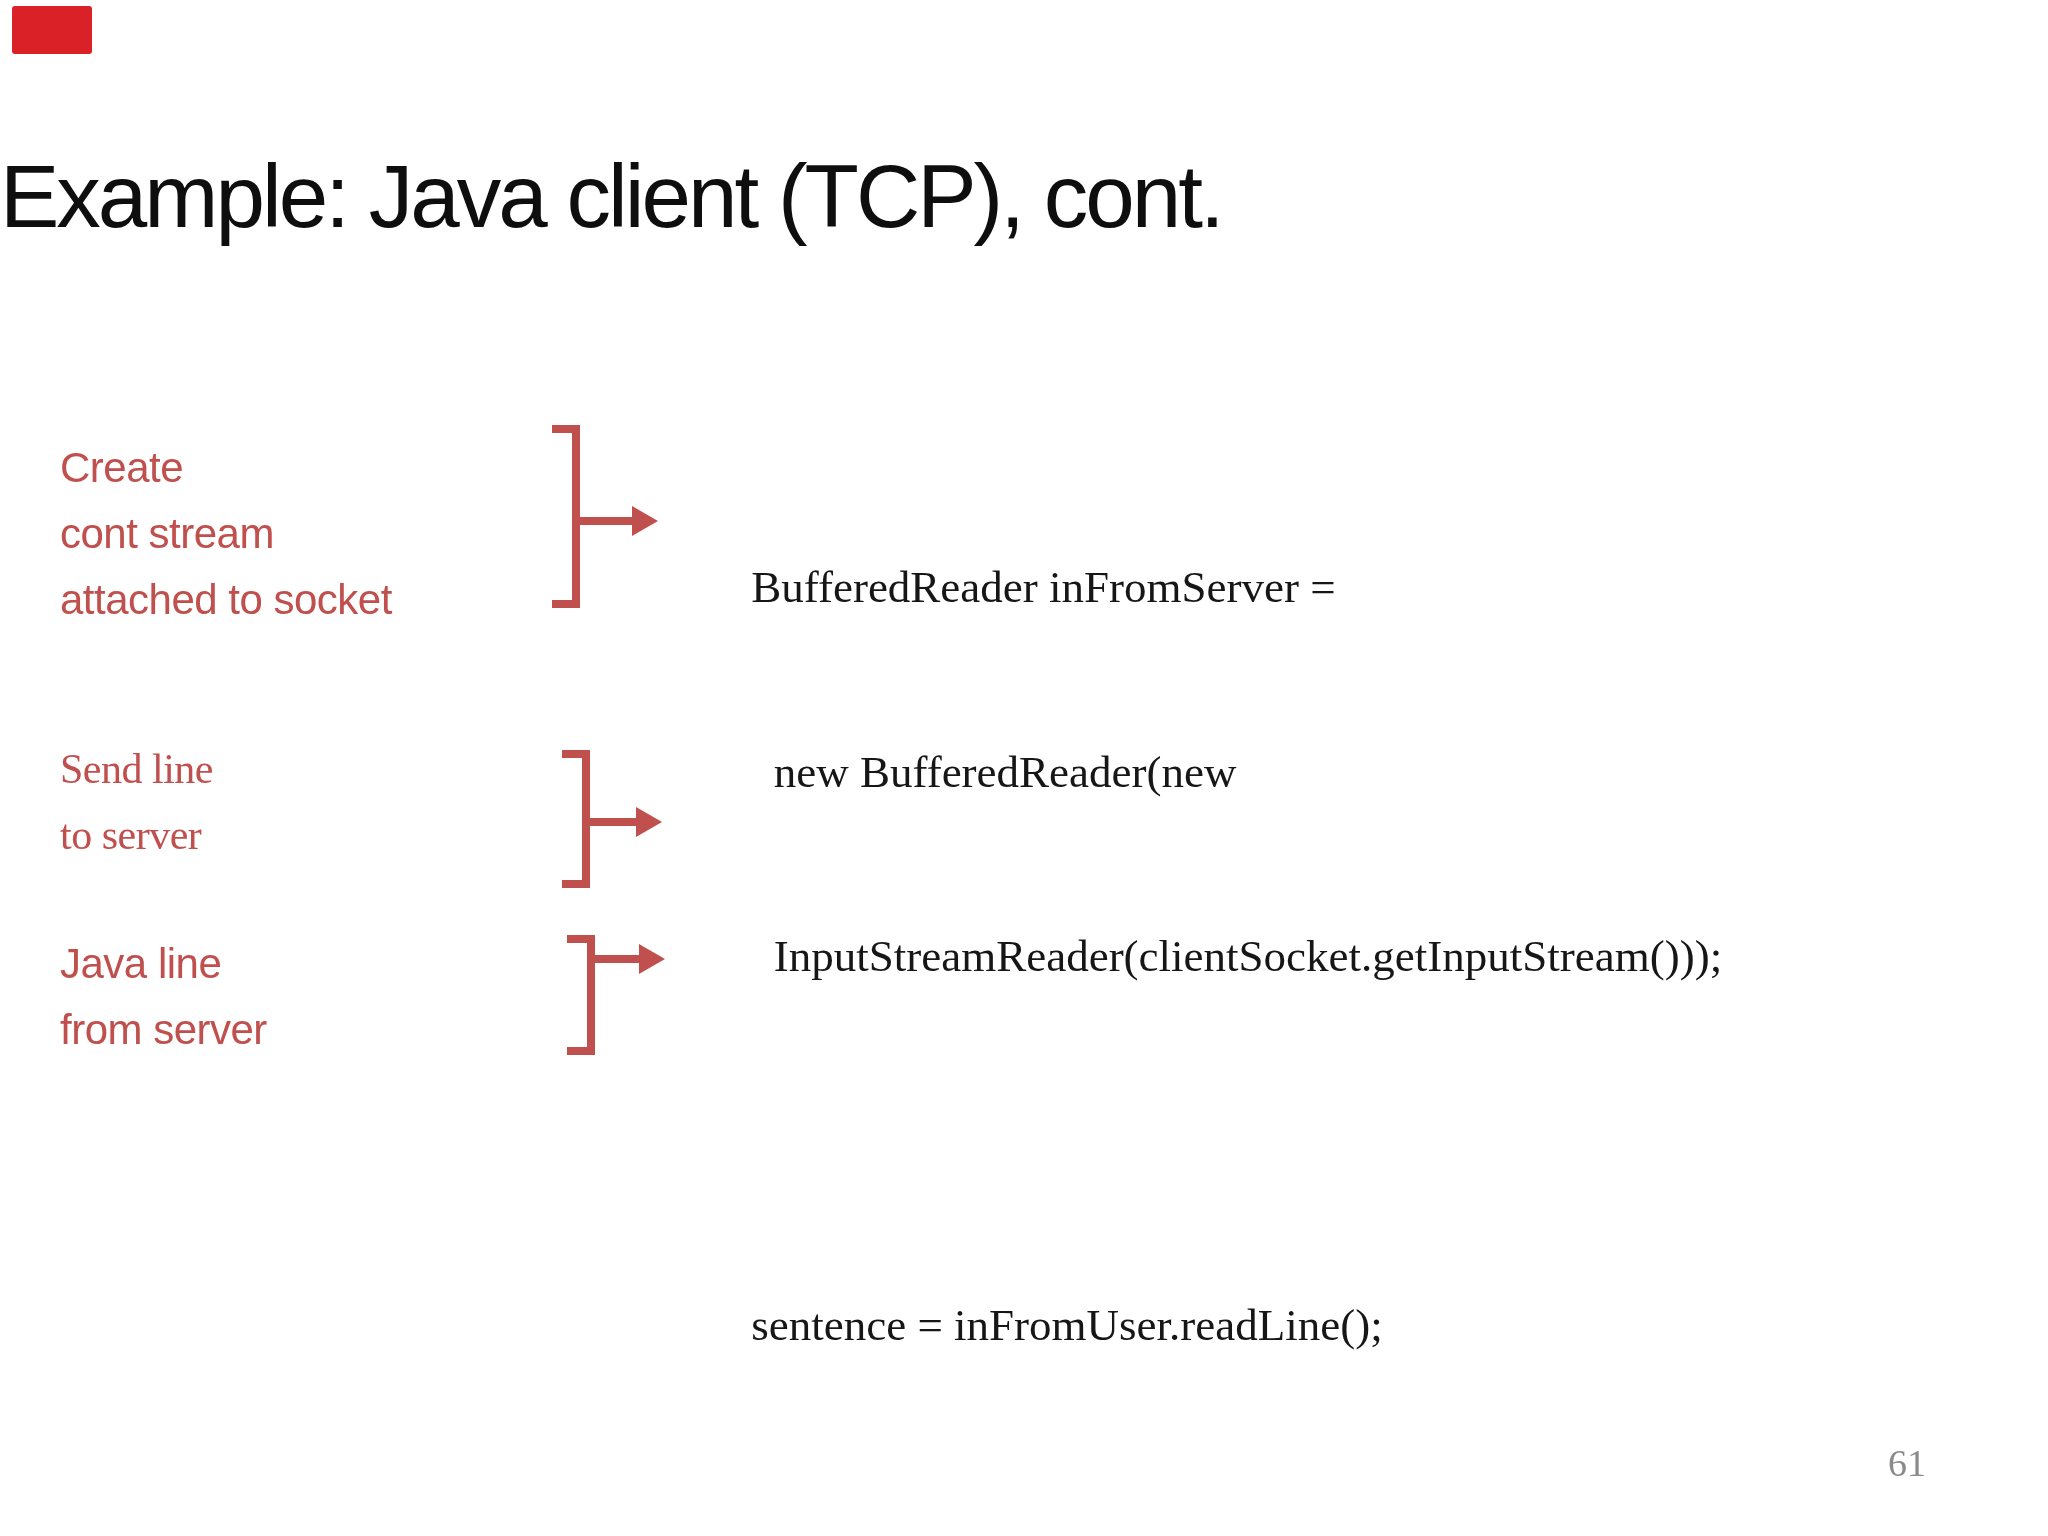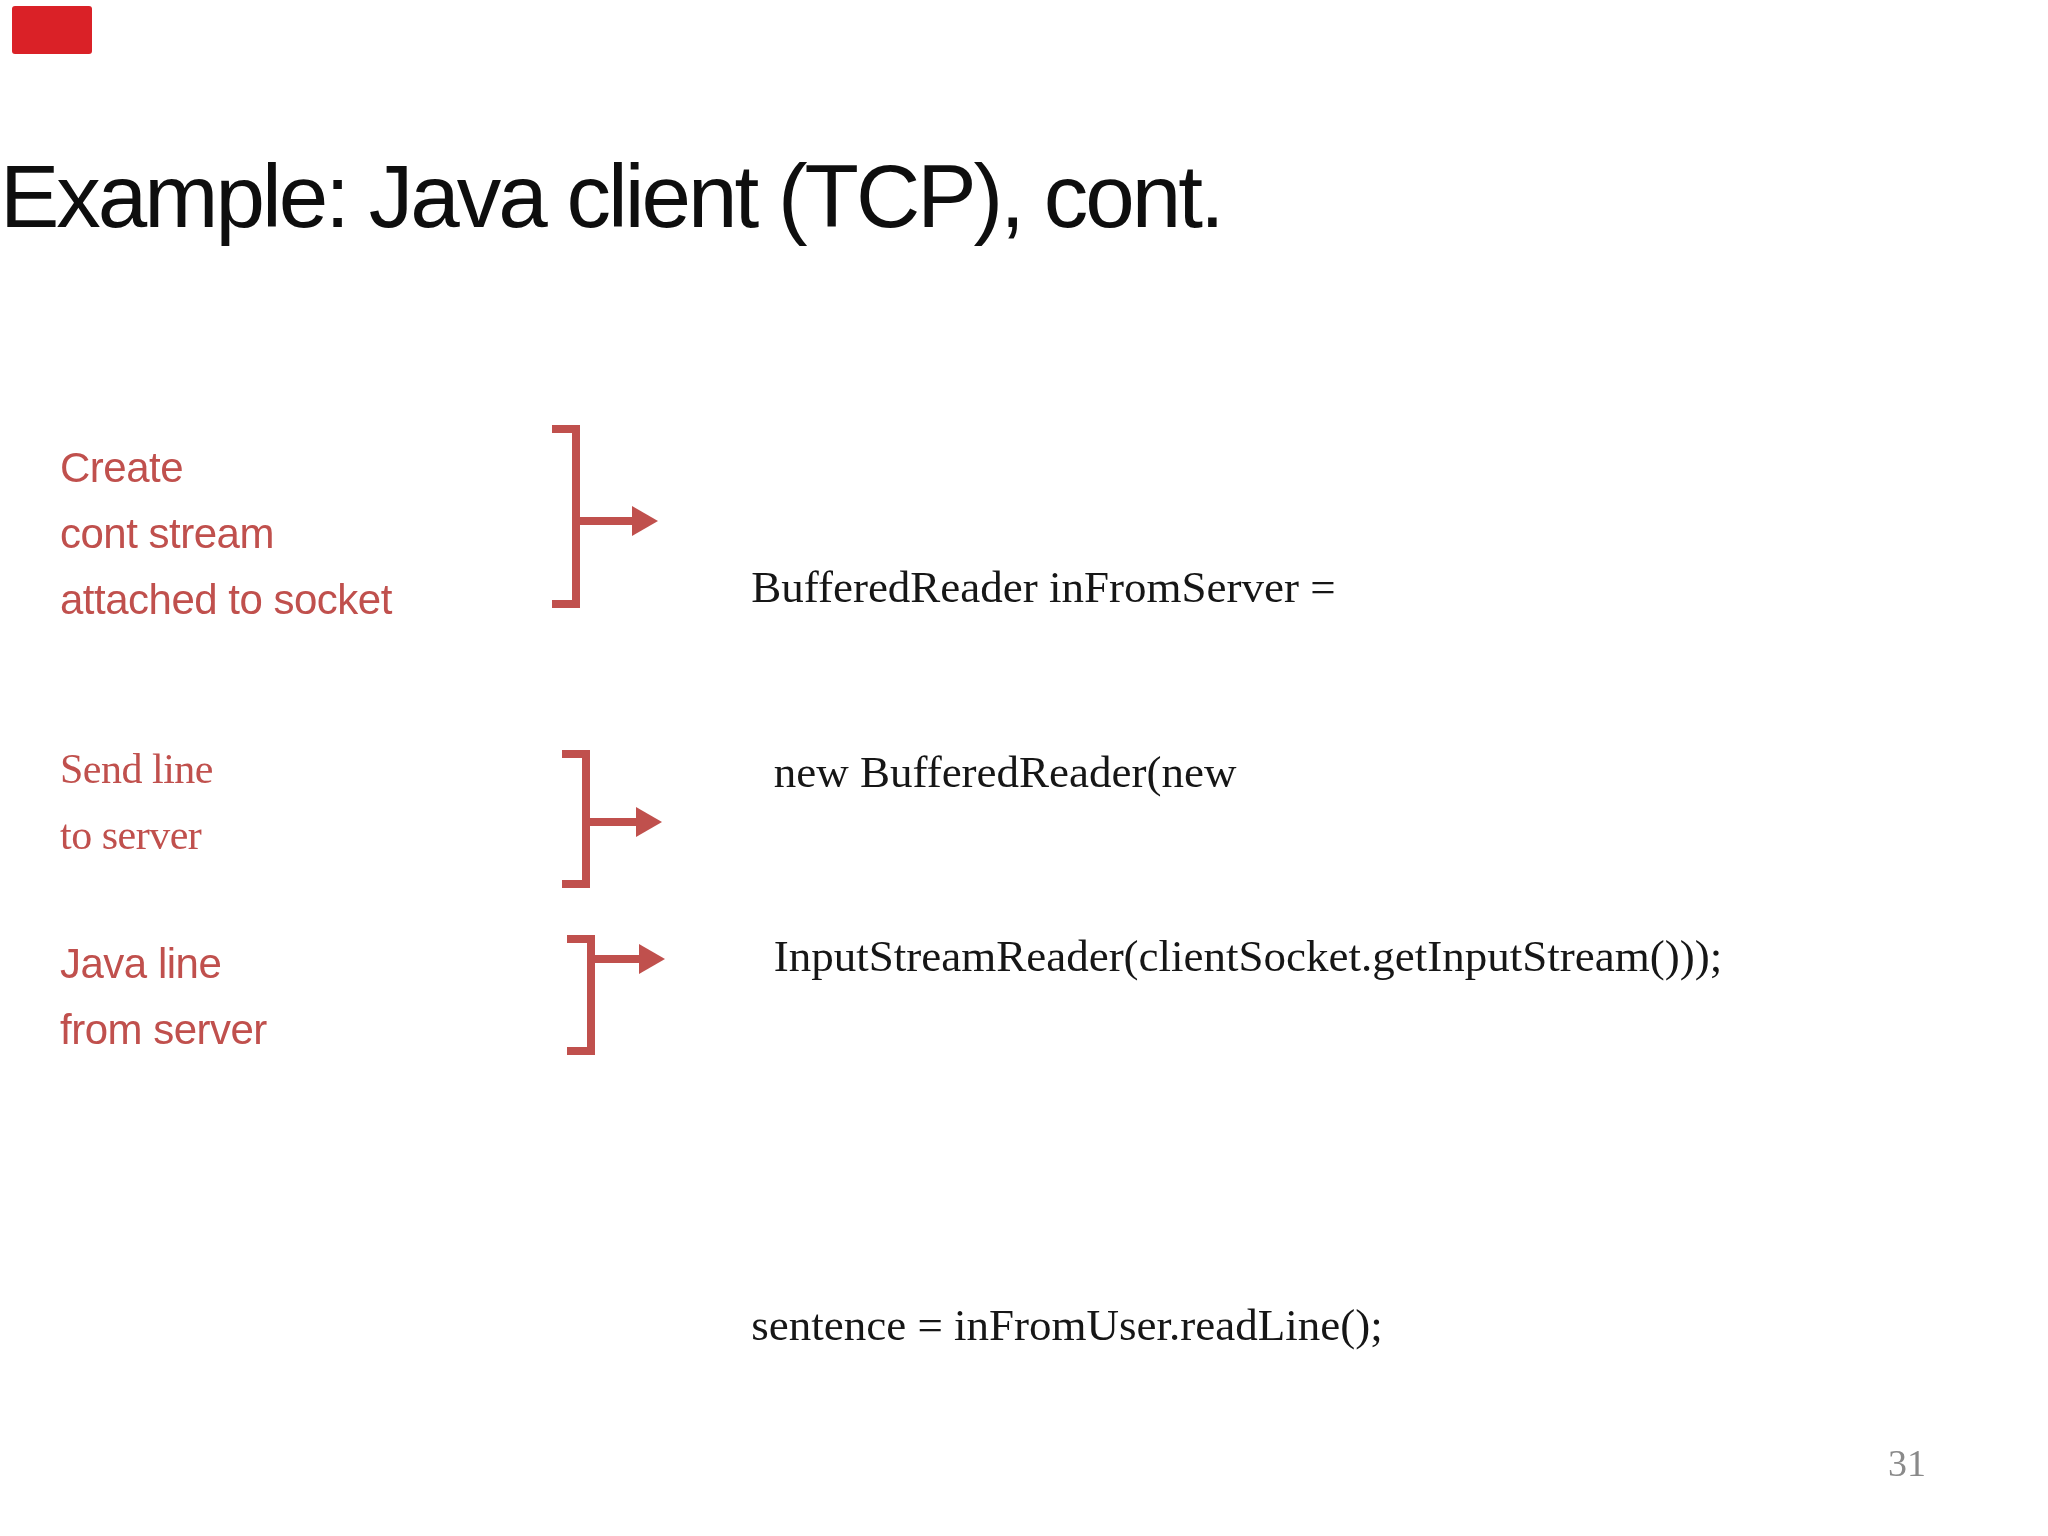--- a/index.html
+++ b/index.html
@@ -110,15 +110,15 @@
     
     
     
     
     
     
     
     
   </div>
 
-  <div class="pagenum">31</div>
+  <div class="pagenum">61</div>
 
 </div>
 
 </body></html>

